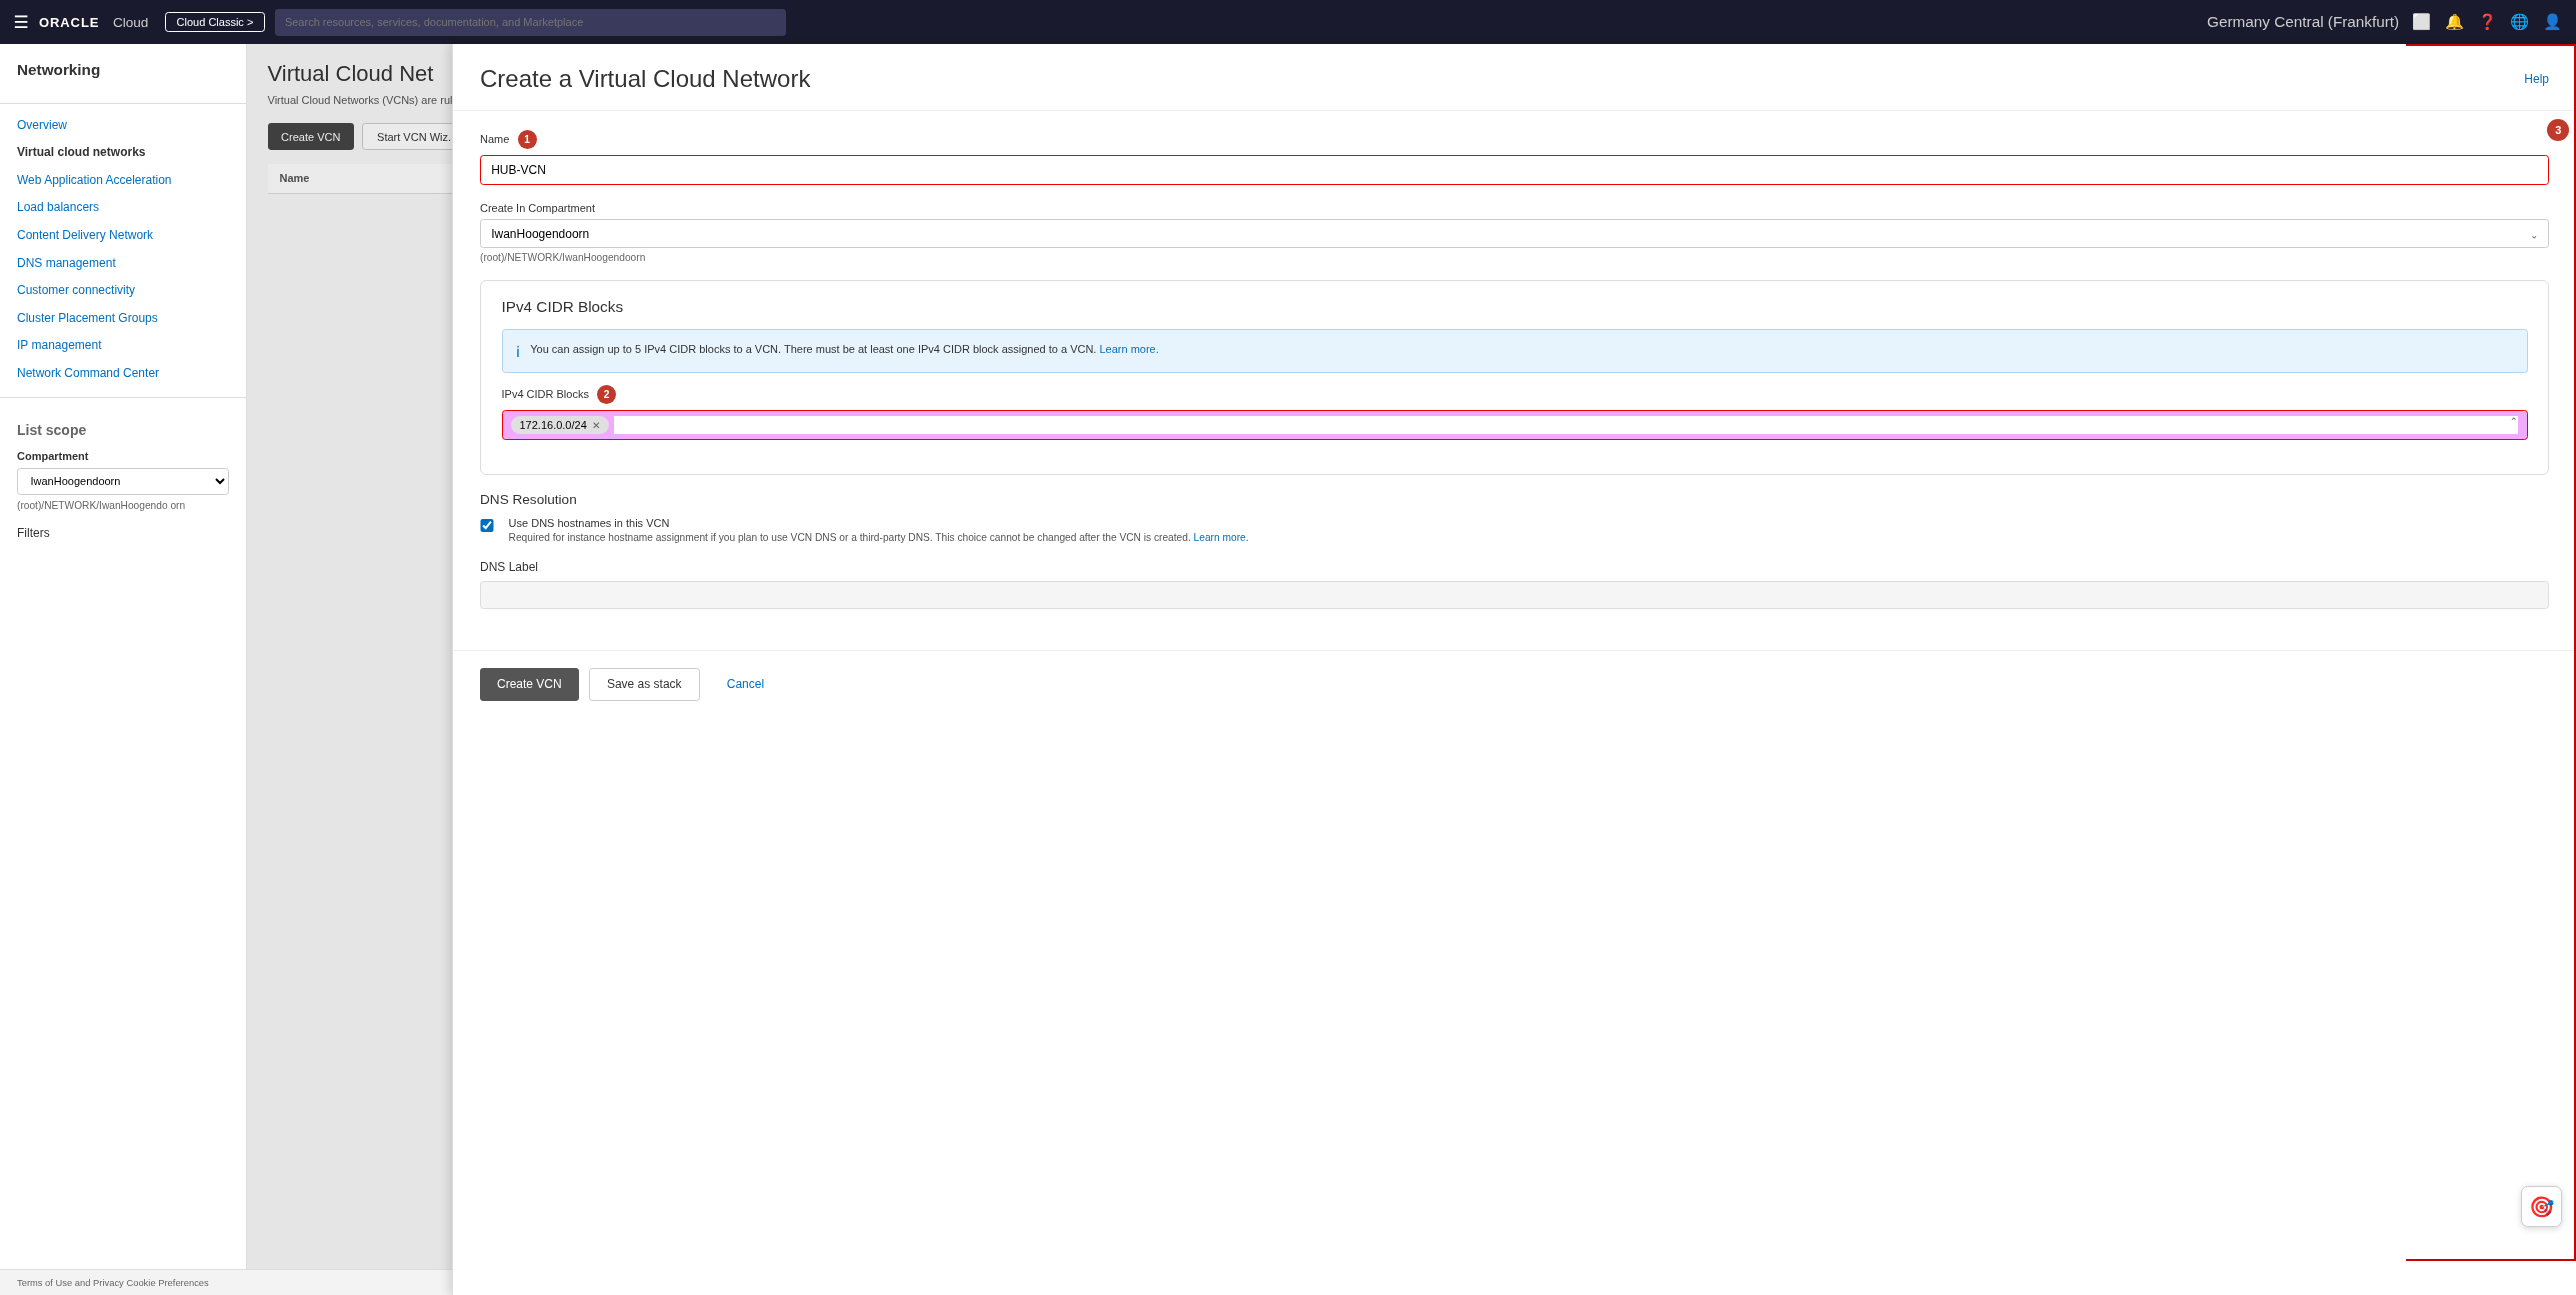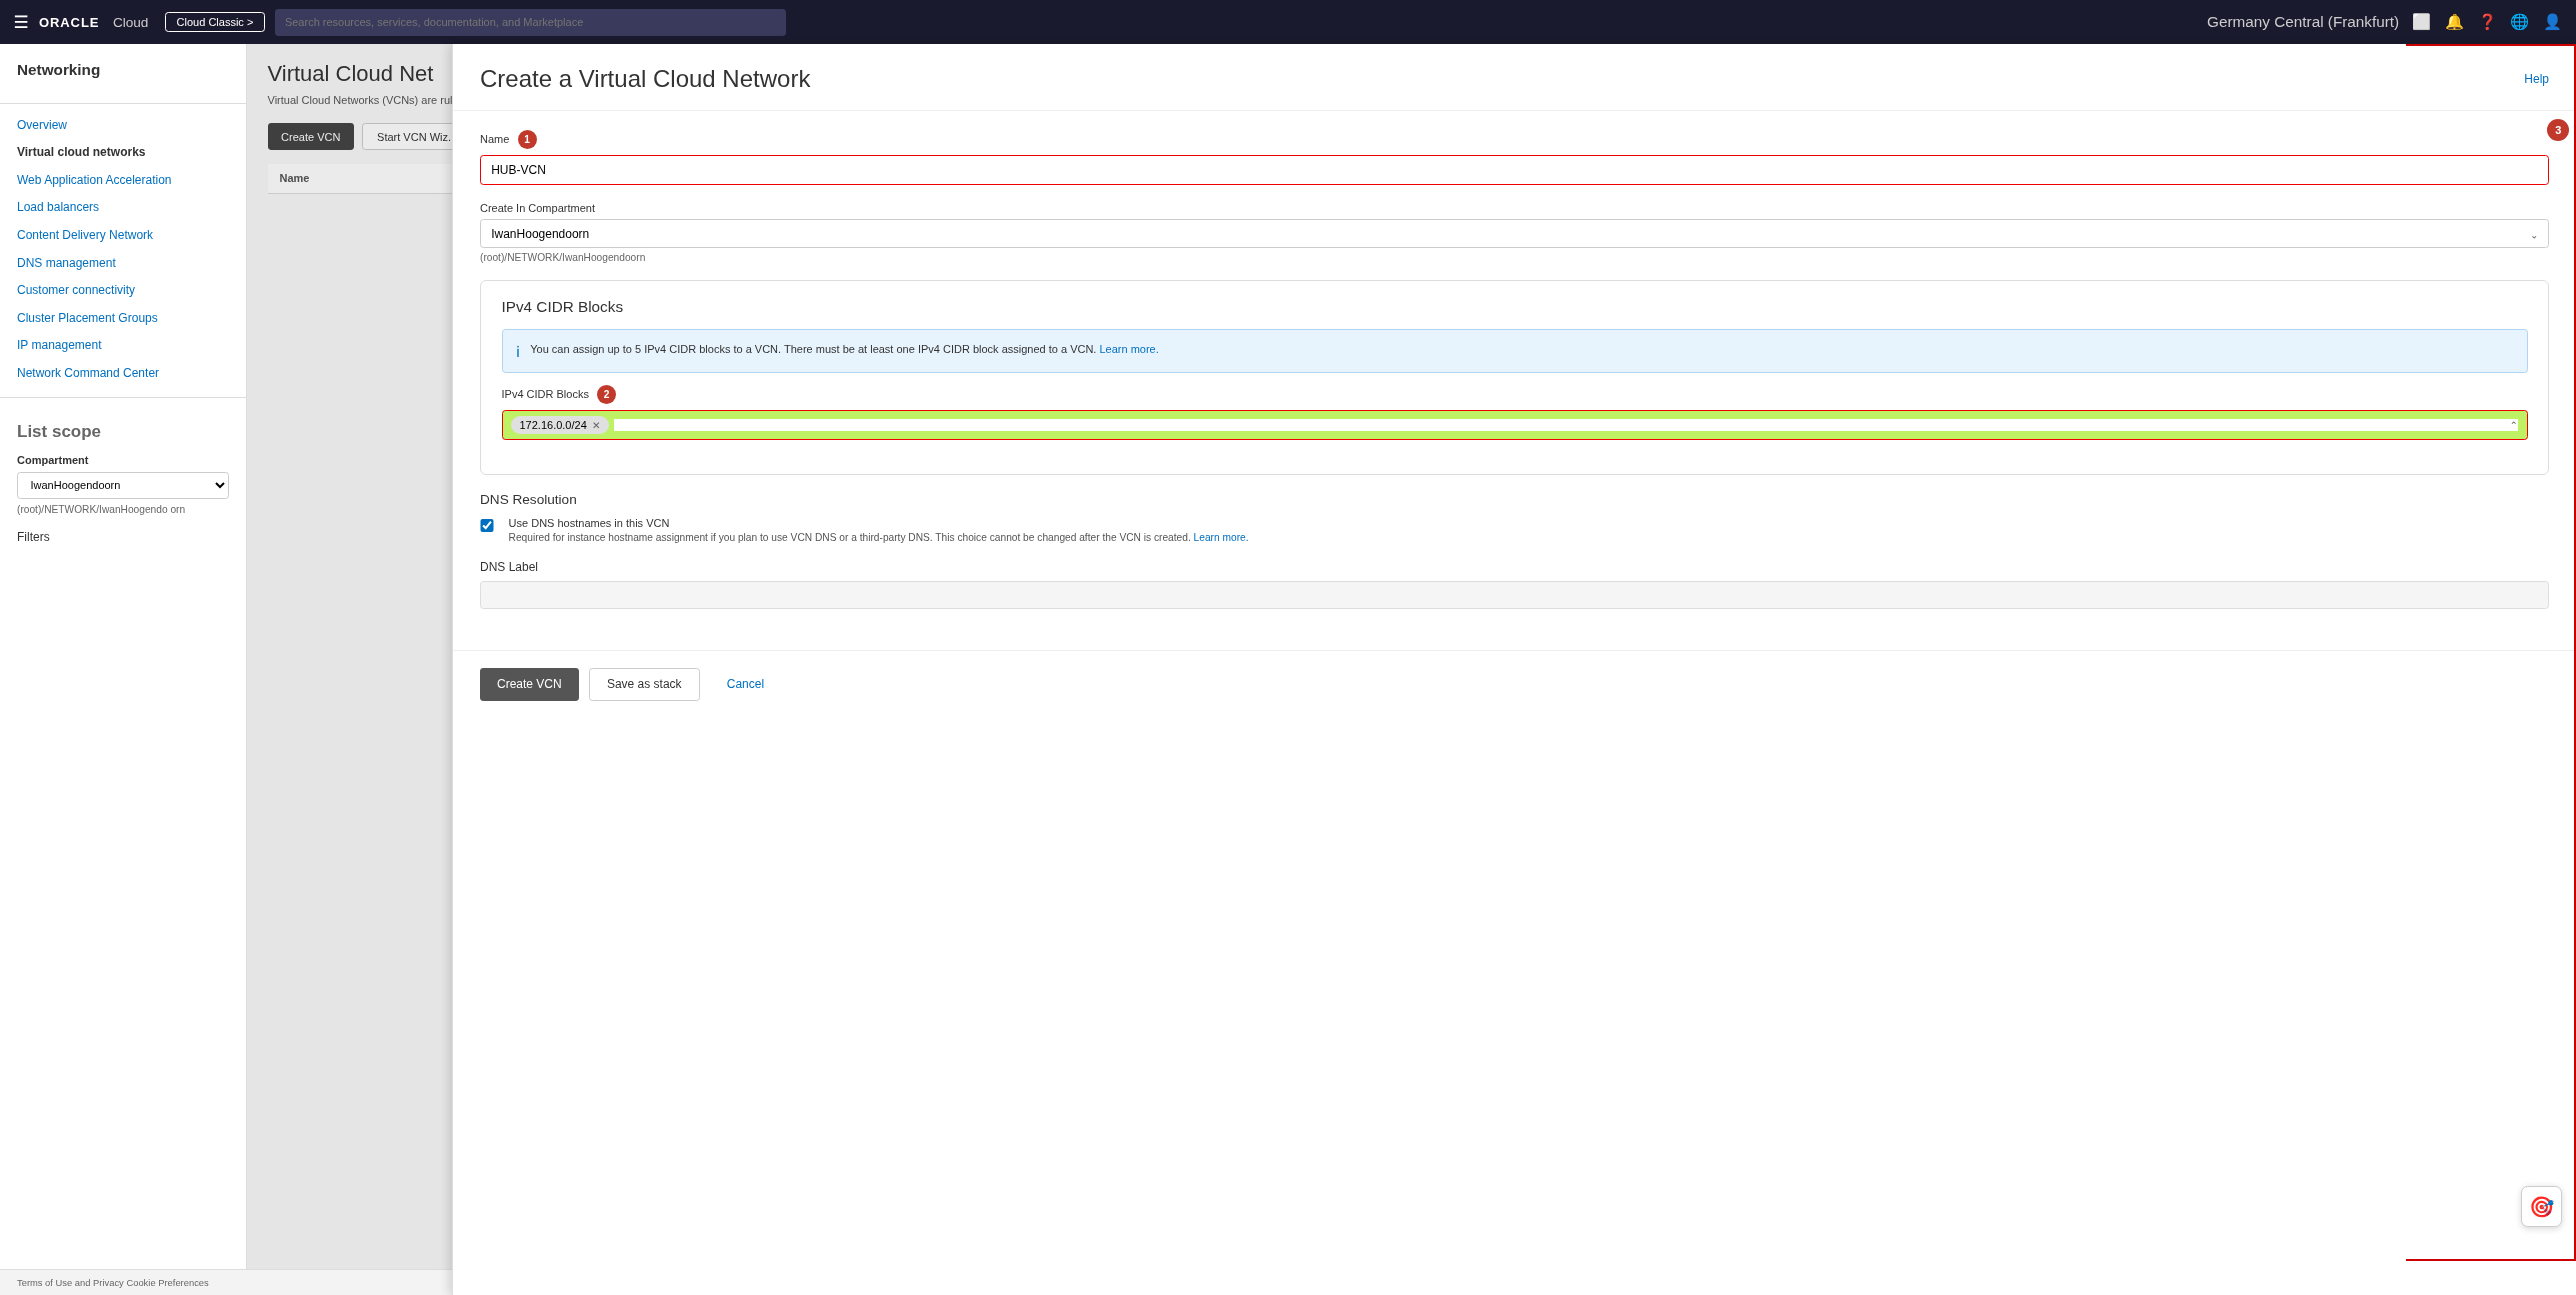--- a/index.html
+++ b/index.html
@@ -32,21 +32,21 @@
     
     .sidebar {
       width: 247px; min-width: 247px; background: #fff; border-right: 0.9px solid #ddd;
       overflow-y: auto; padding: 17px 0;
     }
     .sidebar-title { font-size: 15.3px; font-weight: 600; color: #333; padding: 0 17px 24px; border-bottom: 0.9px solid #ddd; margin-bottom: 6.8px; }
     .sidebar-link {
       display: block; padding: 6.8px 17px; color: #006fbf; text-decoration: none; font-size: 12px; cursor: pointer;
     }
     .sidebar-link.active { font-weight: 700; color: #333; }
-    .sidebar-section-title { padding: 13.6px 17px 5.1px; font-size: 17px; color: #666; font-weight: 600; }
+    .sidebar-section-title { padding: 13.6px 17px 5.1px; font-size: 14px; color: #666; font-weight: 600; }
     .sidebar-divider { border: none; border-top: 0.9px solid #ddd; margin: 10.2px 0; }
     .compartment-label { padding: 6.8px 17px 3.4px; font-size: 11px; color: #333; font-weight: 600; }
     .compartment-select {
       margin: 3.4px 17px; width: calc(100% - 34px); padding: 5.1px 8.5px;
       border: 0.9px solid #ccc; border-radius: 3.4px; font-size: 11px; background: #fff;
     }
     .compartment-subtext { padding: 1.7px 17px; font-size: 10.2px; color: #666; }
     .filters-label { padding: 13.6px 17px 3.4px; font-size: 12px; color: #333; }
 
     
@@ -97,21 +97,21 @@
     .info-box {
       background: #e8f4fd; border: 0.9px solid #b0d4f1; border-radius: 3.4px;
       padding: 10.2px 13.6px; display: flex; gap: 10.2px; align-items: flex-start; margin-bottom: 13.6px;
     }
     .info-icon { color: #006fbf; font-size: 15.3px; flex-shrink: 0; margin-top: 0.9px; }
     .info-text { font-size: 11px; color: #333; line-height: 1.5; }
     .info-text a { color: #006fbf; }
 
     .cidr-input-wrapper {
       position: relative; border: 1.7px solid #006fbf; border-radius: 3.4px;
-      display: flex; align-items: center; padding: 5.1px 8.5px; background: #bef264;
+      display: flex; padding: 5.1px 8.5px; background: #f0abfc;
     }
     .cidr-tag {
       background: #e0e0e0; border-radius: 10.2px; padding: 2.6px 8.5px; font-size: 11px;
       display: flex; align-items: center; gap: 5.1px; margin-right: 5.1px;
     }
     .cidr-tag-x { cursor: pointer; color: #666; font-size: 10.2px; }
     .cidr-text-input { border: none; outline: none; font-size: 11px; flex: 1; }
     .cidr-arrow { position: absolute; right: 8.5px; color: #666; font-size: 10.2px; }
     .cidr-example { font-size: 10.2px; color: #666; margin-top: 3.4px; }
 

